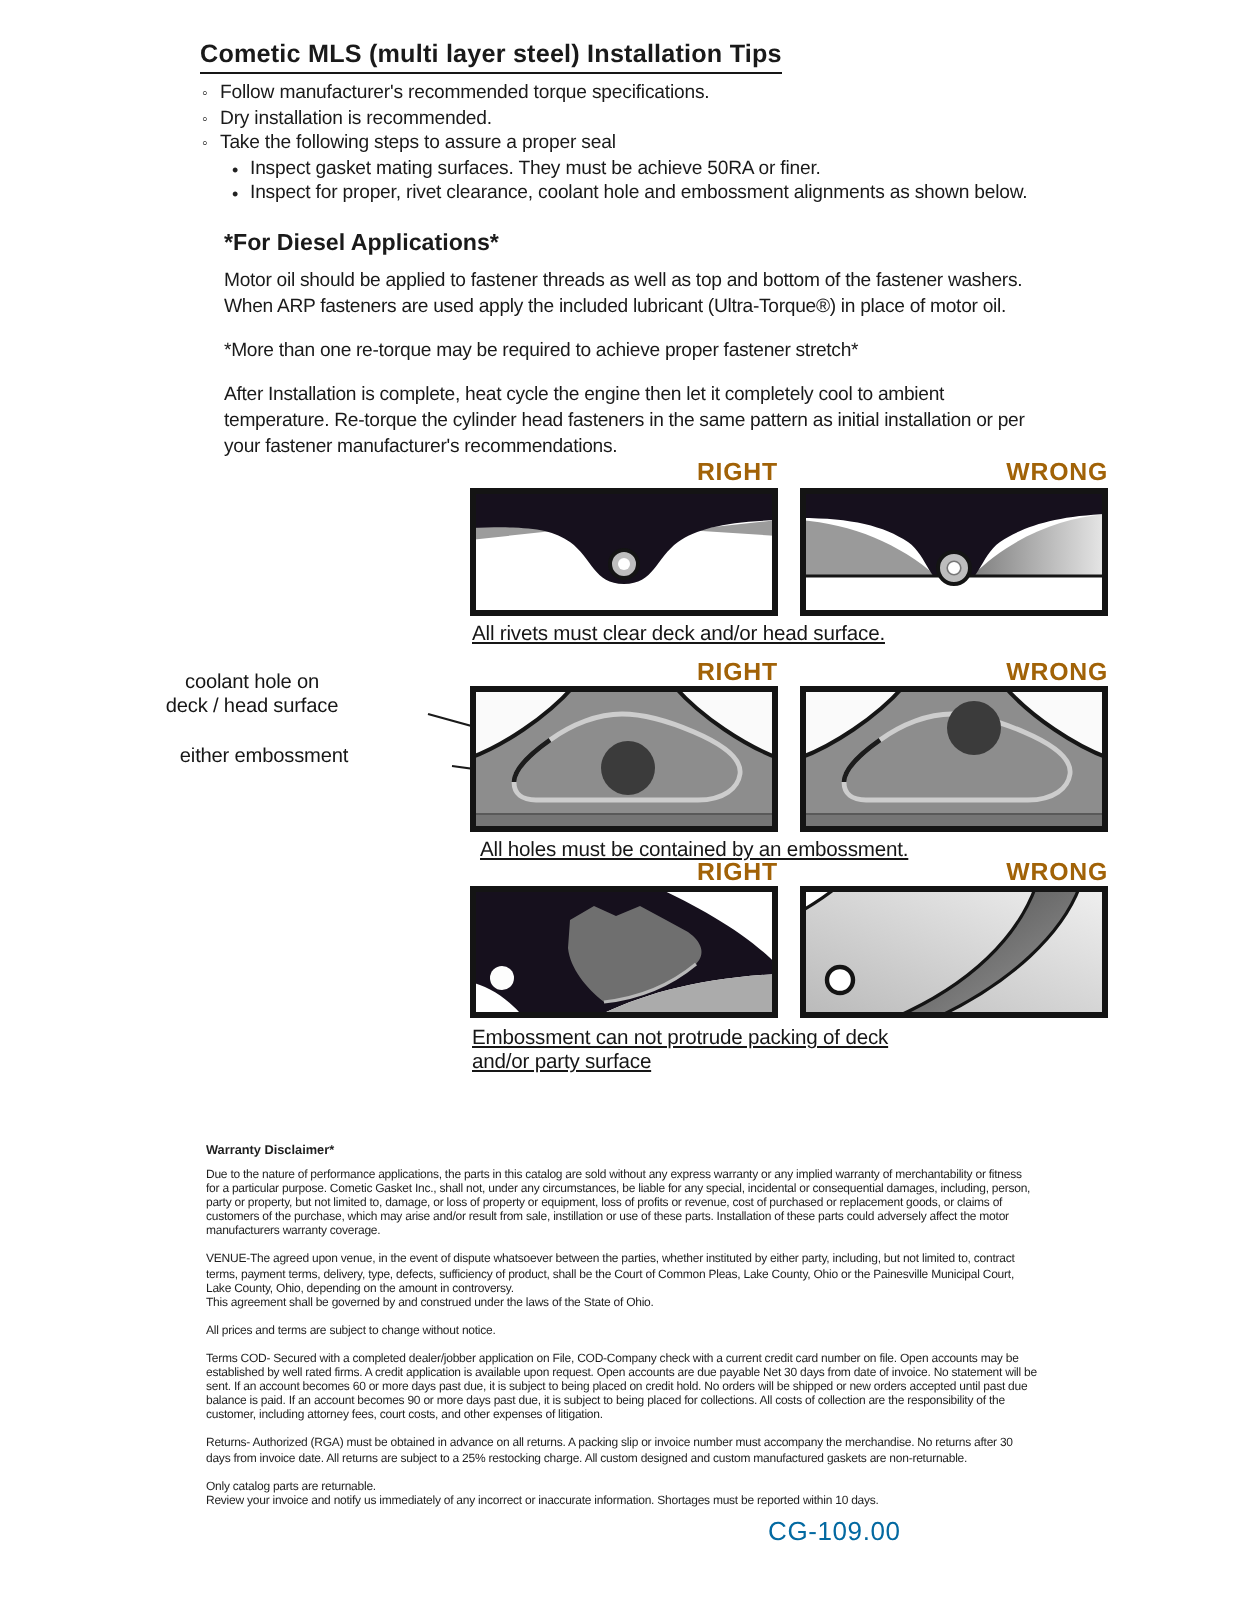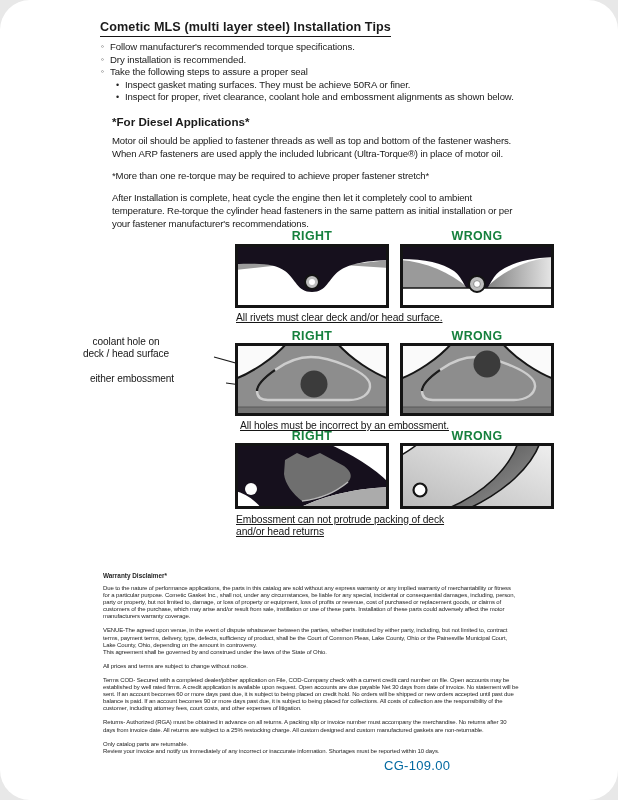--- a/index.html
+++ b/index.html
@@ -1,34 +1,34 @@
 <!DOCTYPE html>
 <html><head>
 <meta charset="utf-8">
 <style>
   html,body{margin:0;padding:0;background:#e8e8e8;}
   .sheet{
     position:relative;width:618px;height:800px;background:#ffffff;
     font-family:"Liberation Sans","DejaVu Sans",sans-serif;color:#1a1a1a;
-    overflow:hidden;margin:0 auto;border-radius:30px;
+    overflow:hidden;margin:0 auto;
   }
   .title{
     position:absolute;left:100px;top:20px;font-size:12.6px;font-weight:bold;
     letter-spacing:.1px;border-bottom:1.6px solid #161616;padding-bottom:2px;
   }
   .tips{position:absolute;left:101px;top:41px;font-size:9.6px;letter-spacing:-.1px;}
   .tip{display:flex;align-items:flex-start;line-height:12.6px;}
   .tip .mk{width:9px;flex:0 0 9px;font-size:8px;line-height:12.6px;color:#222;}
   .tip.sub{padding-left:15px;}
   .tip.sub .mk{font-size:9px;}
   .diesel{position:absolute;left:112px;top:115px;width:404px;}
   .dh{font-size:11.6px;font-weight:bold;margin:0 0 7px 0;}
   .diesel p{font-size:9.6px;line-height:12.9px;letter-spacing:-.15px;margin:0 0 9px 0;}
-  .lab{position:absolute;width:154px;text-align:center;font-weight:bold;
-       font-size:12.4px;letter-spacing:.4px;color:#15803d;}
+  .lab{position:absolute;width:154px;text-align:right;font-weight:bold;
+       font-size:12.4px;letter-spacing:.4px;color:#a16207;}
   .box{position:absolute;width:154px;}
   .box svg{display:block;width:100%;height:100%;}
   .cap{position:absolute;font-size:10.3px;letter-spacing:-.1px;color:#161616;line-height:12px;text-decoration:underline;}
   .ann{position:absolute;font-size:10.1px;letter-spacing:-.1px;text-align:center;
        color:#161616;line-height:11.5px;}
   .leaders{position:absolute;left:0;top:330px;width:618px;height:80px;pointer-events:none;}
   .legal{position:absolute;left:103px;top:572px;width:416px;color:#1f1f1f;}
   .legal .lh{font-size:6.4px;font-weight:bold;margin:0 0 6px 0;}
   .legal p{font-size:6px;line-height:7.1px;letter-spacing:-.12px;margin:0 0 7px 0;}
   .legal p.tight{margin:0;}
@@ -144,21 +144,21 @@
       <path d="M0,0 H52 C38,16 16,30 0,36 Z" fill="#fafafa"></path>
       <path d="M52,0 C38,16 16,30 0,36" fill="none" stroke="#161616" stroke-width="2"></path>
       <path d="M154,0 H102 C116,16 138,30 154,36 Z" fill="#fafafa"></path>
       <path d="M102,0 C116,16 138,30 154,36" fill="none" stroke="#161616" stroke-width="2"></path>
       <path d="M33,57 L114,57 C127,57 134,51 135,44 C136,36 126,29 112,23 C98,17 86,14 76,14 C64,14 51,19 40,27 C30,34 22,42 22,48 C22,54 26,57 33,57 Z" fill="none" stroke="#cdcdcd" stroke-width="2.4"></path>
       <path d="M40,27 C30,34 22,42 22,48" fill="none" stroke="#1c1c1c" stroke-width="2.4"></path>
       <circle cx="87" cy="21" r="13.5" fill="#3b3b3b"></circle>
       <rect x="1.5" y="1.5" width="151" height="70" fill="none" stroke="#141414" stroke-width="3"></rect>
     </svg>
   </div>
-  <div class="cap" style="left:240px;top:420px">All holes must be incorrect by an embossment.</div>
+  <div class="cap" style="left:240px;top:420px">All holes must be contained by an embossment.</div>
 
   <div class="lab" style="left:235px;top:429px">RIGHT</div>
   <div class="lab" style="left:400px;top:429px">WRONG</div>
 
   <div class="box" style="left:235px;top:443px;height:66px">
     <svg viewBox="0 0 154 66" preserveAspectRatio="none">
       <rect width="154" height="66" fill="#ffffff"></rect>
       <path d="M0,0 L92,0 C116,11 140,25 154,40 L154,44 C114,46 86,54 62,66 L27,66 C19,56 9,50 0,48 Z" fill="#16101d"></path>
       <path d="M154,44 C114,46 86,54 62,66 L154,66 Z" fill="#ababab"></path>
       <path d="M50,17 L62,10 L73,15 L85,10 L98,17 L109,23 C116,28 118,34 113,39 C101,49 85,56 67,58 C58,51 50,41 49,31 Z" fill="#6f6f6f"></path>
@@ -184,21 +184,21 @@
       <path d="M19,0 C12,6 5,10 0,13" fill="none" stroke="#141414" stroke-width="1.6"></path>
       <path d="M118,0 H140 C131,24 106,48 68,66 H47 C86,49 109,25 118,0 Z" fill="url(#g3band)"></path>
       <path d="M118,0 C109,25 86,49 47,66" fill="none" stroke="#141414" stroke-width="1.6"></path>
       <path d="M140,0 C131,24 106,48 68,66" fill="none" stroke="#141414" stroke-width="1.6"></path>
       <circle cx="20" cy="47" r="6.5" fill="#ffffff" stroke="#141414" stroke-width="2.2"></circle>
       <rect x="1.5" y="1.5" width="151" height="63" fill="none" stroke="#141414" stroke-width="3"></rect>
     </svg>
   </div>
   <div class="cap" style="left:236px;top:514px;width:240px">
     <div>Embossment can not protrude packing of deck</div>
-    <div>and/or head returns</div>
+    <div>and/or party surface</div>
   </div>
 
   <div class="legal">
     <div class="lh">Warranty Disclaimer*</div>
     <p>Due to the nature of performance applications, the parts in this catalog are sold without any express warranty or any implied warranty of merchantability or fitness for a particular purpose.  Cometic Gasket Inc., shall not, under any circumstances, be liable for any special, incidental or consequential damages, including, person, party or property, but not limited to, damage, or loss of property or equipment, loss of profits or revenue, cost of purchased or replacement goods, or claims of customers of the purchase, which may arise and/or result from sale, instillation or use of these parts.  Installation of these parts could adversely affect the motor manufacturers warranty coverage.</p>
     <p class="tight">VENUE-The agreed upon venue, in the event of dispute whatsoever between the parties, whether instituted by either party, including, but not limited to, contract terms, payment terms, delivery, type, defects, sufficiency of product, shall be the Court of Common Pleas, Lake County, Ohio or the Painesville Municipal Court, Lake County, Ohio, depending on the amount in controversy.</p>
     <p class="aftertight">This agreement shall be governed by and construed under the laws of the State of Ohio.</p>
     <p>All prices and terms are subject to change without notice.</p>
     <p>Terms COD- Secured with a completed dealer/jobber application on File, COD-Company check with a current credit card number on file.  Open accounts may be established by well rated firms.  A credit application is available upon request.  Open accounts are due payable Net 30 days from date of invoice.  No statement will be sent.  If an account becomes 60 or more days past due, it is subject to being placed on credit hold.  No orders will be shipped or new orders accepted until past due balance is paid.  If an account becomes 90 or more days past due, it is subject to being placed for collections.  All costs of collection are the responsibility of the customer, including attorney fees, court costs, and other expenses of litigation.</p>
     <p>Returns- Authorized (RGA) must be obtained in advance on all returns.  A packing slip or invoice number must accompany the merchandise.  No returns after 30 days from invoice date.  All returns are subject to a 25% restocking charge.  All custom designed and custom manufactured gaskets are non-returnable.</p>

